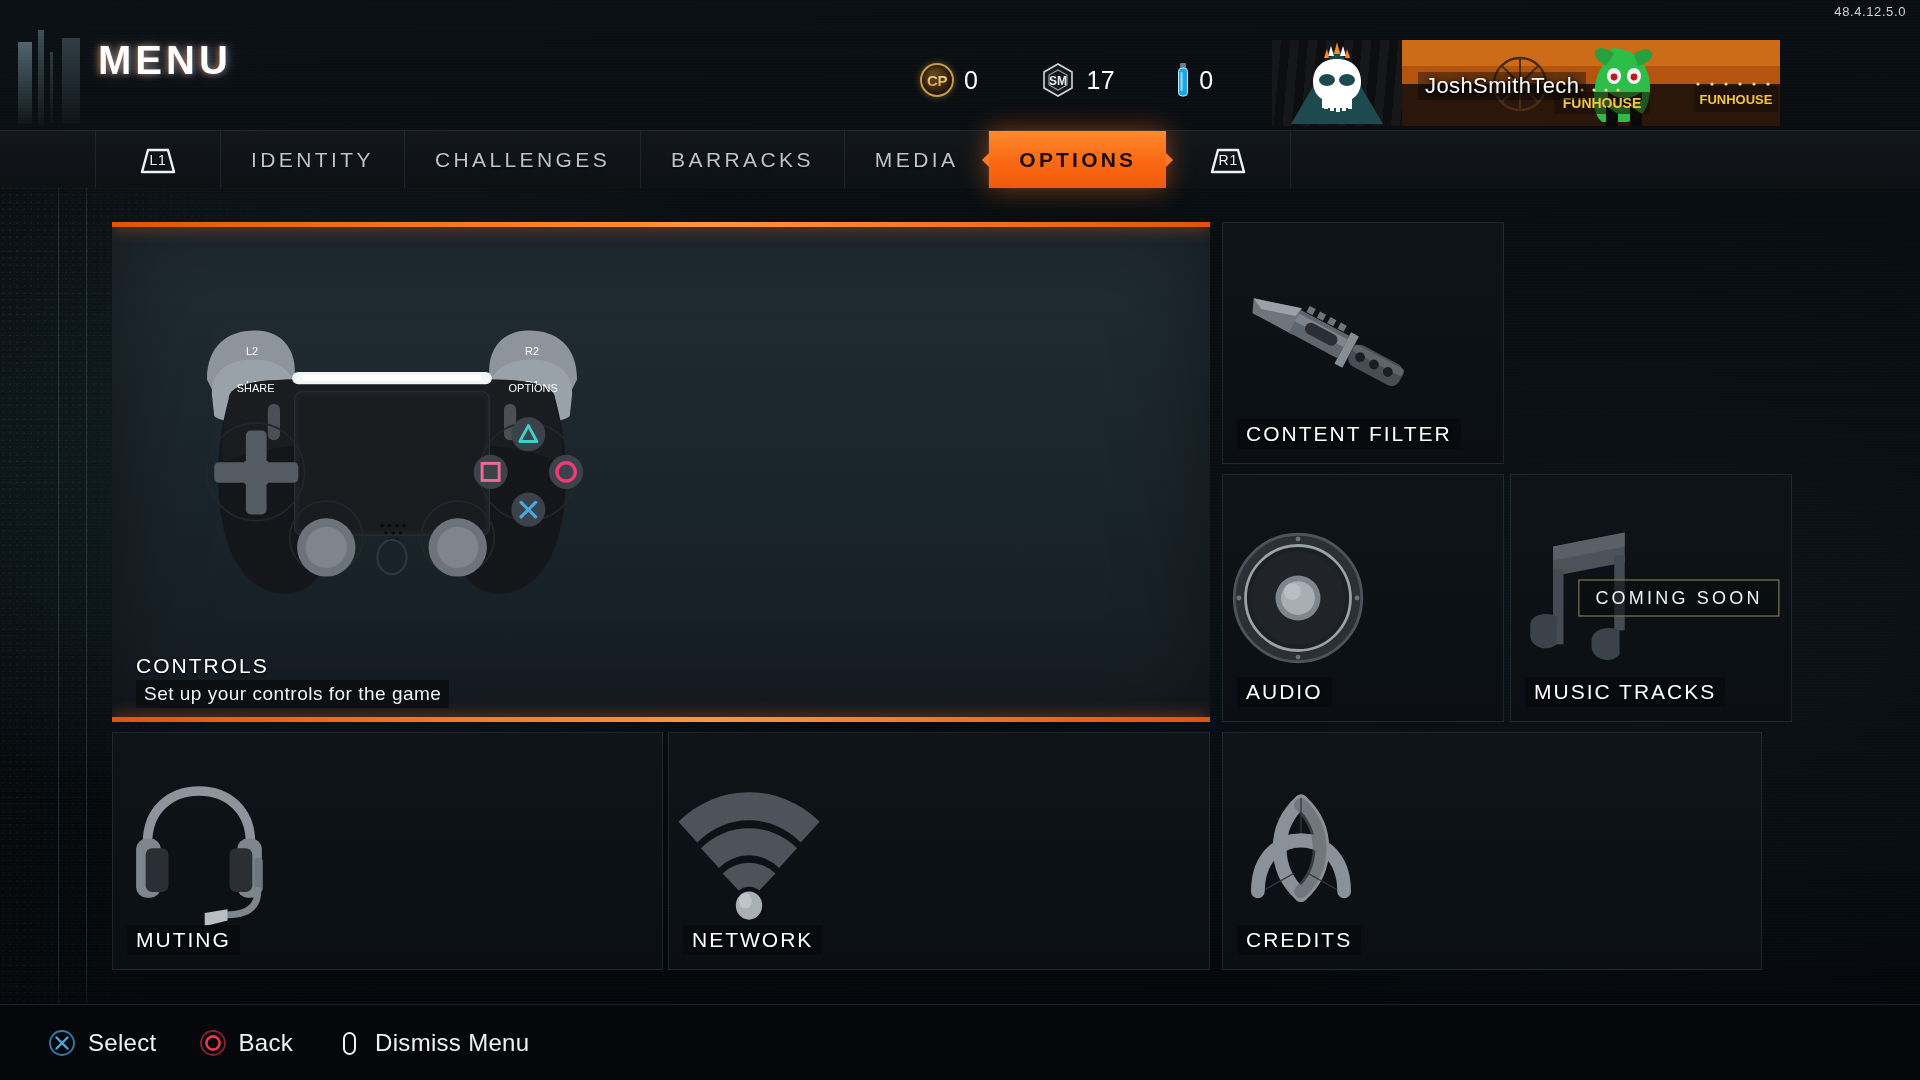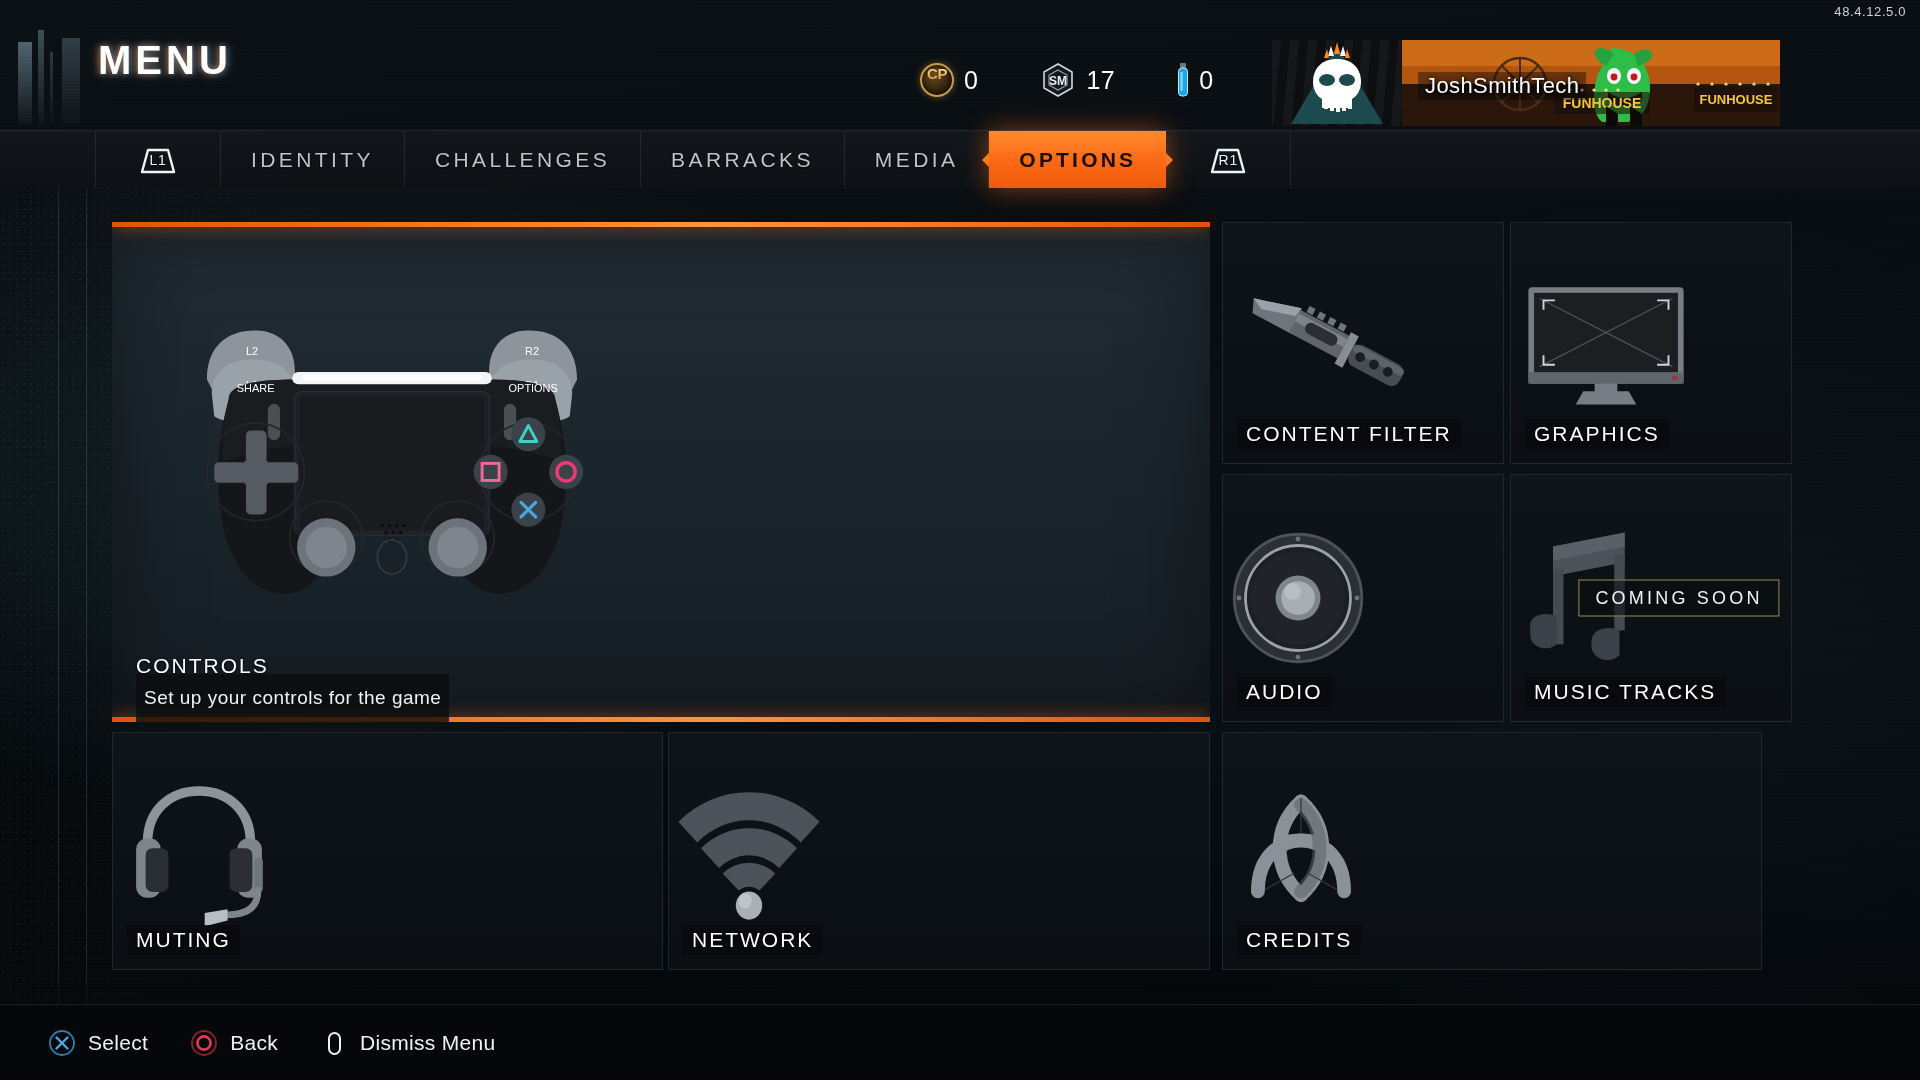--- a/index.html
+++ b/index.html
@@ -57,21 +57,21 @@
 
   
   .currency-row { position:absolute; left:920px; top:50px; display:flex; align-items:center; gap:62px; }
   .cur { display:flex; align-items:center; gap:10px; }
   .cur-val { font-size:25px; color:#fff; letter-spacing:.5px; }
   .cp-badge {
     width:34px; height:34px; border-radius:50%;
     background:radial-gradient(circle at 38% 30%, #6a4a22 0%, #2e1d0c 72%, #120a04 100%);
     border:2px solid #c69b4a;
     box-shadow:0 0 7px rgba(200,150,60,.45), inset 0 0 6px rgba(0,0,0,.8);
-    display:flex; align-items:flex-start; justify-content:center;
+    display:flex; align-items:center; justify-content:center;
   }
   .cp-badge span { font-size:15px; font-weight:700; letter-spacing:-.5px;
     background:linear-gradient(180deg,#ffe9a8,#c9992f);
     -webkit-background-clip:text; background-clip:text; color:transparent; }
   .sm-badge { width:36px; height:36px; position:relative; }
   .cryptokey { width:12px; height:34px; position:relative; }
 
   
   .banner { position:absolute; left:1272px; top:28px; width:508px; height:86px; overflow:hidden; }
   .emblem { position:absolute; left:0; top:0; width:130px; height:86px;
@@ -140,41 +140,41 @@
     box-shadow:inset 0 0 90px rgba(0,0,0,.42);
   }
   .card.sel .bar {
     position:absolute; left:0; right:0; height:5px;
     background:linear-gradient(90deg,#e0540a 0%,#ff8c32 48%,#ff9540 54%,#e0540a 100%);
     box-shadow:0 0 16px rgba(255,110,25,.75);
   }
   .card.sel .bar.top { top:0; } .card.sel .bar.bot { bottom:0; }
   .card.sel .cap { bottom:44px; background:none; padding:0; left:24px; }
   .card.sel .sub {
-    position:absolute; left:24px; bottom:0;
+    position:absolute; left:24px; bottom:14px;
     font-size:19px; letter-spacing:.5px; color:#eef2f5;
-    background:rgba(10,12,15,.80); padding:13px 8px;
+    background:rgba(10,12,15,.80); padding:3px 8px;
   }
 
   .coming {
     position:absolute; left:50%; top:50%; transform:translate(-50%,-50%);
     border:1px solid #9a8b5e; background:rgba(10,12,14,.55);
     padding:7px 16px; font-size:18px; letter-spacing:3.2px; color:#f0f2f4;
     white-space:nowrap;
     margin-left:28px;
   }
 
   
   .footer {
     position:absolute; left:0; bottom:0; width:1920px; height:76px;
     background:#05070a; border-top:1px solid rgba(150,180,195,.16);
     display:flex; align-items:center; padding-left:48px; gap:42px;
   }
   .fbtn { display:flex; align-items:center; gap:12px; }
-  .fbtn .lab { font-size:21px; color:#eef2f5; letter-spacing:.3px; }
+  .fbtn .lab { font-size:24px; color:#eef2f5; letter-spacing:.3px; }
   .ps-ico { width:28px; height:28px; position:relative; }
 
   svg { display:block; }
 </style>
 </head>
 <body>
 
 <div id="app">
 
   <div class="bg-base"></div>
@@ -453,43 +453,20 @@
             <rect x="131" y="54" width="58" height="8" rx="4" fill="#676e75" opacity=".7"></rect>
             <circle cx="142" cy="64" r="5" fill="#1a1d21"></circle>
             <circle cx="158" cy="64" r="5" fill="#1a1d21"></circle>
             <circle cx="174" cy="64" r="5" fill="#1a1d21"></circle>
           </g>
         </svg>
       </div>
       <div class="cap">CONTENT FILTER</div>
     </div>
 
-    <div class="card" style="left:1398px; top:0; width:282px; height:242px;">
-      <div class="art">
-        <svg viewBox="0 0 200 150" width="190" height="142">
-          <rect x="18" y="16" width="164" height="102" rx="4" fill="#767d84"></rect>
-          <rect x="24" y="22" width="152" height="84" fill="#1c1e22"></rect>
-          <rect x="18" y="106" width="164" height="12" fill="#5e656c"></rect>
-          <rect x="88" y="118" width="24" height="16" fill="#767d84"></rect>
-          <path d="M68 140 L132 140 L124 126 L76 126 Z" fill="#767d84"></path>
-          <g stroke="#4e545a" stroke-width="1.3">
-            <line x1="30" y1="28" x2="170" y2="100"></line>
-            <line x1="170" y1="28" x2="30" y2="100"></line>
-          </g>
-          <g stroke="#cfd6db" stroke-width="2" fill="none">
-            <path d="M34 40 L34 30 L46 30"></path>
-              <path d="M154 30 L166 30 L166 40"></path>
-            <path d="M34 88 L34 98 L46 98"></path>
-              <path d="M154 98 L166 98 L166 88"></path>
-          </g>
-          <rect x="170" y="110" width="5" height="4" fill="#a43030"></rect>
-        </svg>
-      </div>
-      <div class="cap">GRAPHICS</div>
-    </div>
 
     <div class="card" style="left:1110px; top:252px; width:282px; height:248px;">
       <div class="art">
         <svg viewBox="0 0 160 160" width="150" height="150">
           <circle cx="80" cy="80" r="68" fill="#2c3036"></circle>
           <circle cx="80" cy="80" r="68" fill="none" stroke="#4d535a" stroke-width="3"></circle>
           <circle cx="80" cy="80" r="58" fill="#1c1f23"></circle>
           <circle cx="80" cy="80" r="56" fill="none" stroke="#9aa2a9" stroke-width="3"></circle>
           <circle cx="80" cy="80" r="50" fill="#202428"></circle>
           <circle cx="80" cy="80" r="24" fill="#7e858c"></circle>

